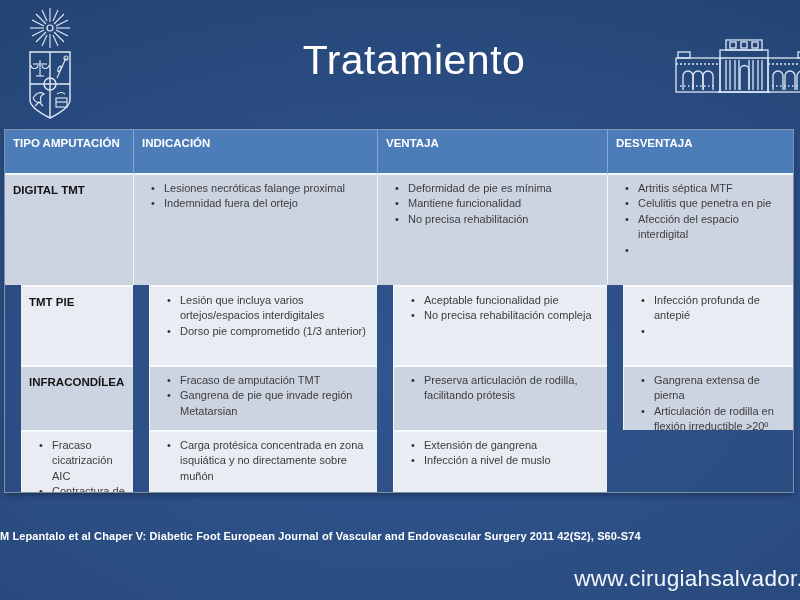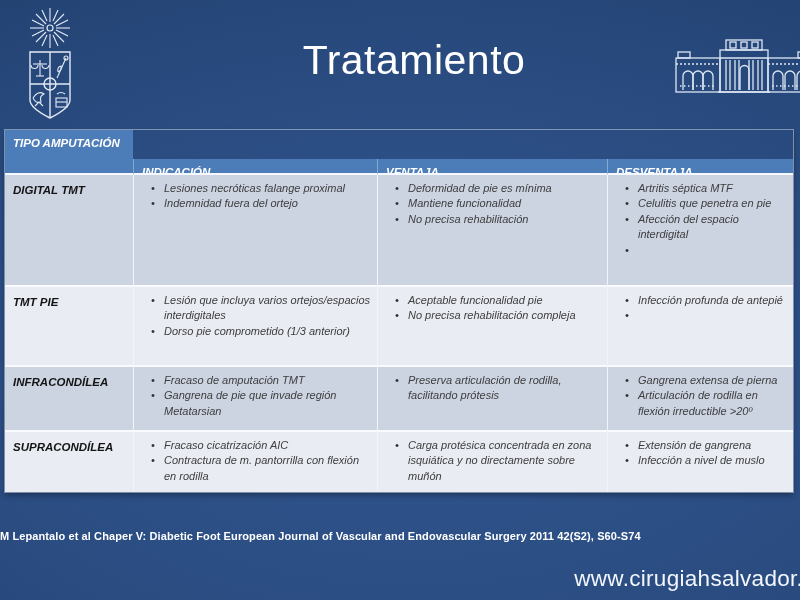--- a/index.html
+++ b/index.html
@@ -15,34 +15,34 @@
     position:absolute;left:0;top:36px;width:100%;text-align:center;
     color:#ffffff;font-size:41px;font-weight:400;letter-spacing:.5px;line-height:1.2;
   }
   .table{
     position:absolute;left:5px;top:130px;width:788px;height:362px;
     display:grid;
     grid-template-columns:128px 244px 230px 186px;
     grid-template-rows:45px 110px 80px 65px 62px;
     box-shadow:0 0 0 1px rgba(240,245,252,.45), 0 3px 6px rgba(0,0,0,.35);
   }
-  .cell{box-sizing:border-box;overflow:hidden;font-style:italic;}
+  .cell{box-sizing:border-box;overflow:hidden;}
   .head{
     background:#4d7db9;color:#ffffff;font-weight:bold;font-size:11.5px;
     padding:6px 8px;line-height:1.35;border-bottom:2px solid #f5f8fc;
   }
-  .head + .head{border-left:1px solid #84a8d1;margin-top:29px;}
+  .head + .head{border-left:1px solid #84a8d1;}
   .band-a{background:#ccd3e1;}
   .band-b{background:#e9ecf3;}
   .tipo{
     font-weight:bold;color:#141414;font-size:11.5px;padding:8px 6px 0 8px;line-height:1.3;
   }
   .bullets{padding:6px 6px 0 8px;font-size:11px;color:#3d3d3d;line-height:1.4;}
   .cell.bcol{border-left:1px solid #f2f4f9;}
-  .row2{border-top:2px solid #f8fafd;}
+  .row2{border-top:2px solid #f8fafd;margin-left:16px;}
   .bullet-item{display:flex;align-items:flex-start;}
   .bullet{flex:0 0 22px;text-align:center;color:#2f2f2f;}
   .bullet-text{flex:1;}
   .citation{
     position:absolute;left:0;top:530px;width:100%;
     color:#ffffff;font-size:11px;font-weight:bold;letter-spacing:.1px;
   }
   .website{
     position:absolute;right:8px;top:566px;
     color:#f3f7fd;font-size:22.5px;font-weight:400;letter-spacing:.3px;margin-left:12px;
@@ -256,21 +256,20 @@
         <div class="bullet-item">
           <span class="bullet">•</span>
           <span class="bullet-text">Gangrena extensa de pierna</span>
         </div>
         <div class="bullet-item">
           <span class="bullet">•</span>
           <span class="bullet-text">Articulación de rodilla en flexión irreductible &gt;20º</span>
         </div>
       </div>
 
-    <div class="cell tipo band-b row2">SUPRACONDÍLEA</div>
     <div class="cell bullets bcol band-b row2">
         <div class="bullet-item">
           <span class="bullet">•</span>
           <span class="bullet-text">Fracaso cicatrización AIC</span>
         </div>
         <div class="bullet-item">
           <span class="bullet">•</span>
           <span class="bullet-text">Contractura de m. pantorrilla con flexión en rodilla</span>
         </div>
       </div>

